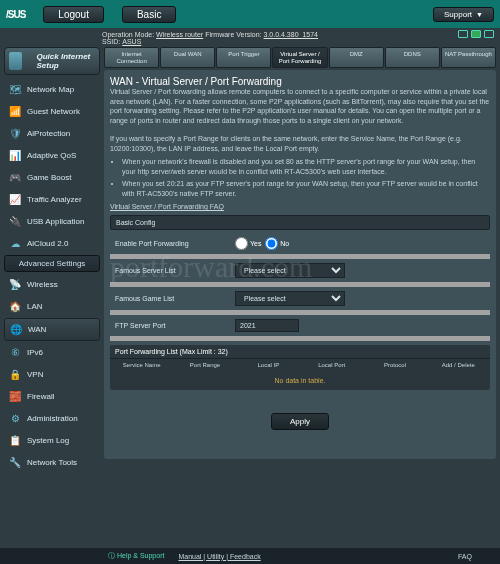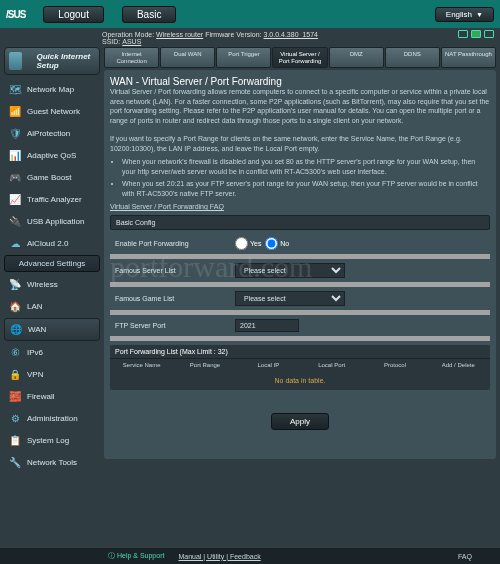--- a/index.html
+++ b/index.html
@@ -56,21 +56,21 @@
 .foot .faq{margin-left:auto;margin-right:20px}
 .watermark{position:absolute;top:250px;left:110px;font-size:30px;color:rgba(200,200,200,0.18);font-weight:300;pointer-events:none;font-family:serif}
 </style>
 </head>
 <body>
 
 <div class="top">
   <span class="logo">/SUS</span>
   <button class="top-btn">Logout</button>
   <button class="top-btn">Basic</button>
-  <div class="lang"><span>English</span><span class="chev">▼</span></div>
+  <div class="lang"><span>Support</span><span class="chev">▼</span></div>
 </div>
 
 <div class="info">
   <div class="info-row">
     <span>Operation Mode:</span>&nbsp;<span class="u">Wireless router</span>
     &nbsp;<span>Firmware Version:</span>&nbsp;<span class="u">3.0.0.4.380_1574</span>
     <span class="icons">
         <span class="ico"></span>
         <span class="ico g"></span>
         <span class="ico"></span>

